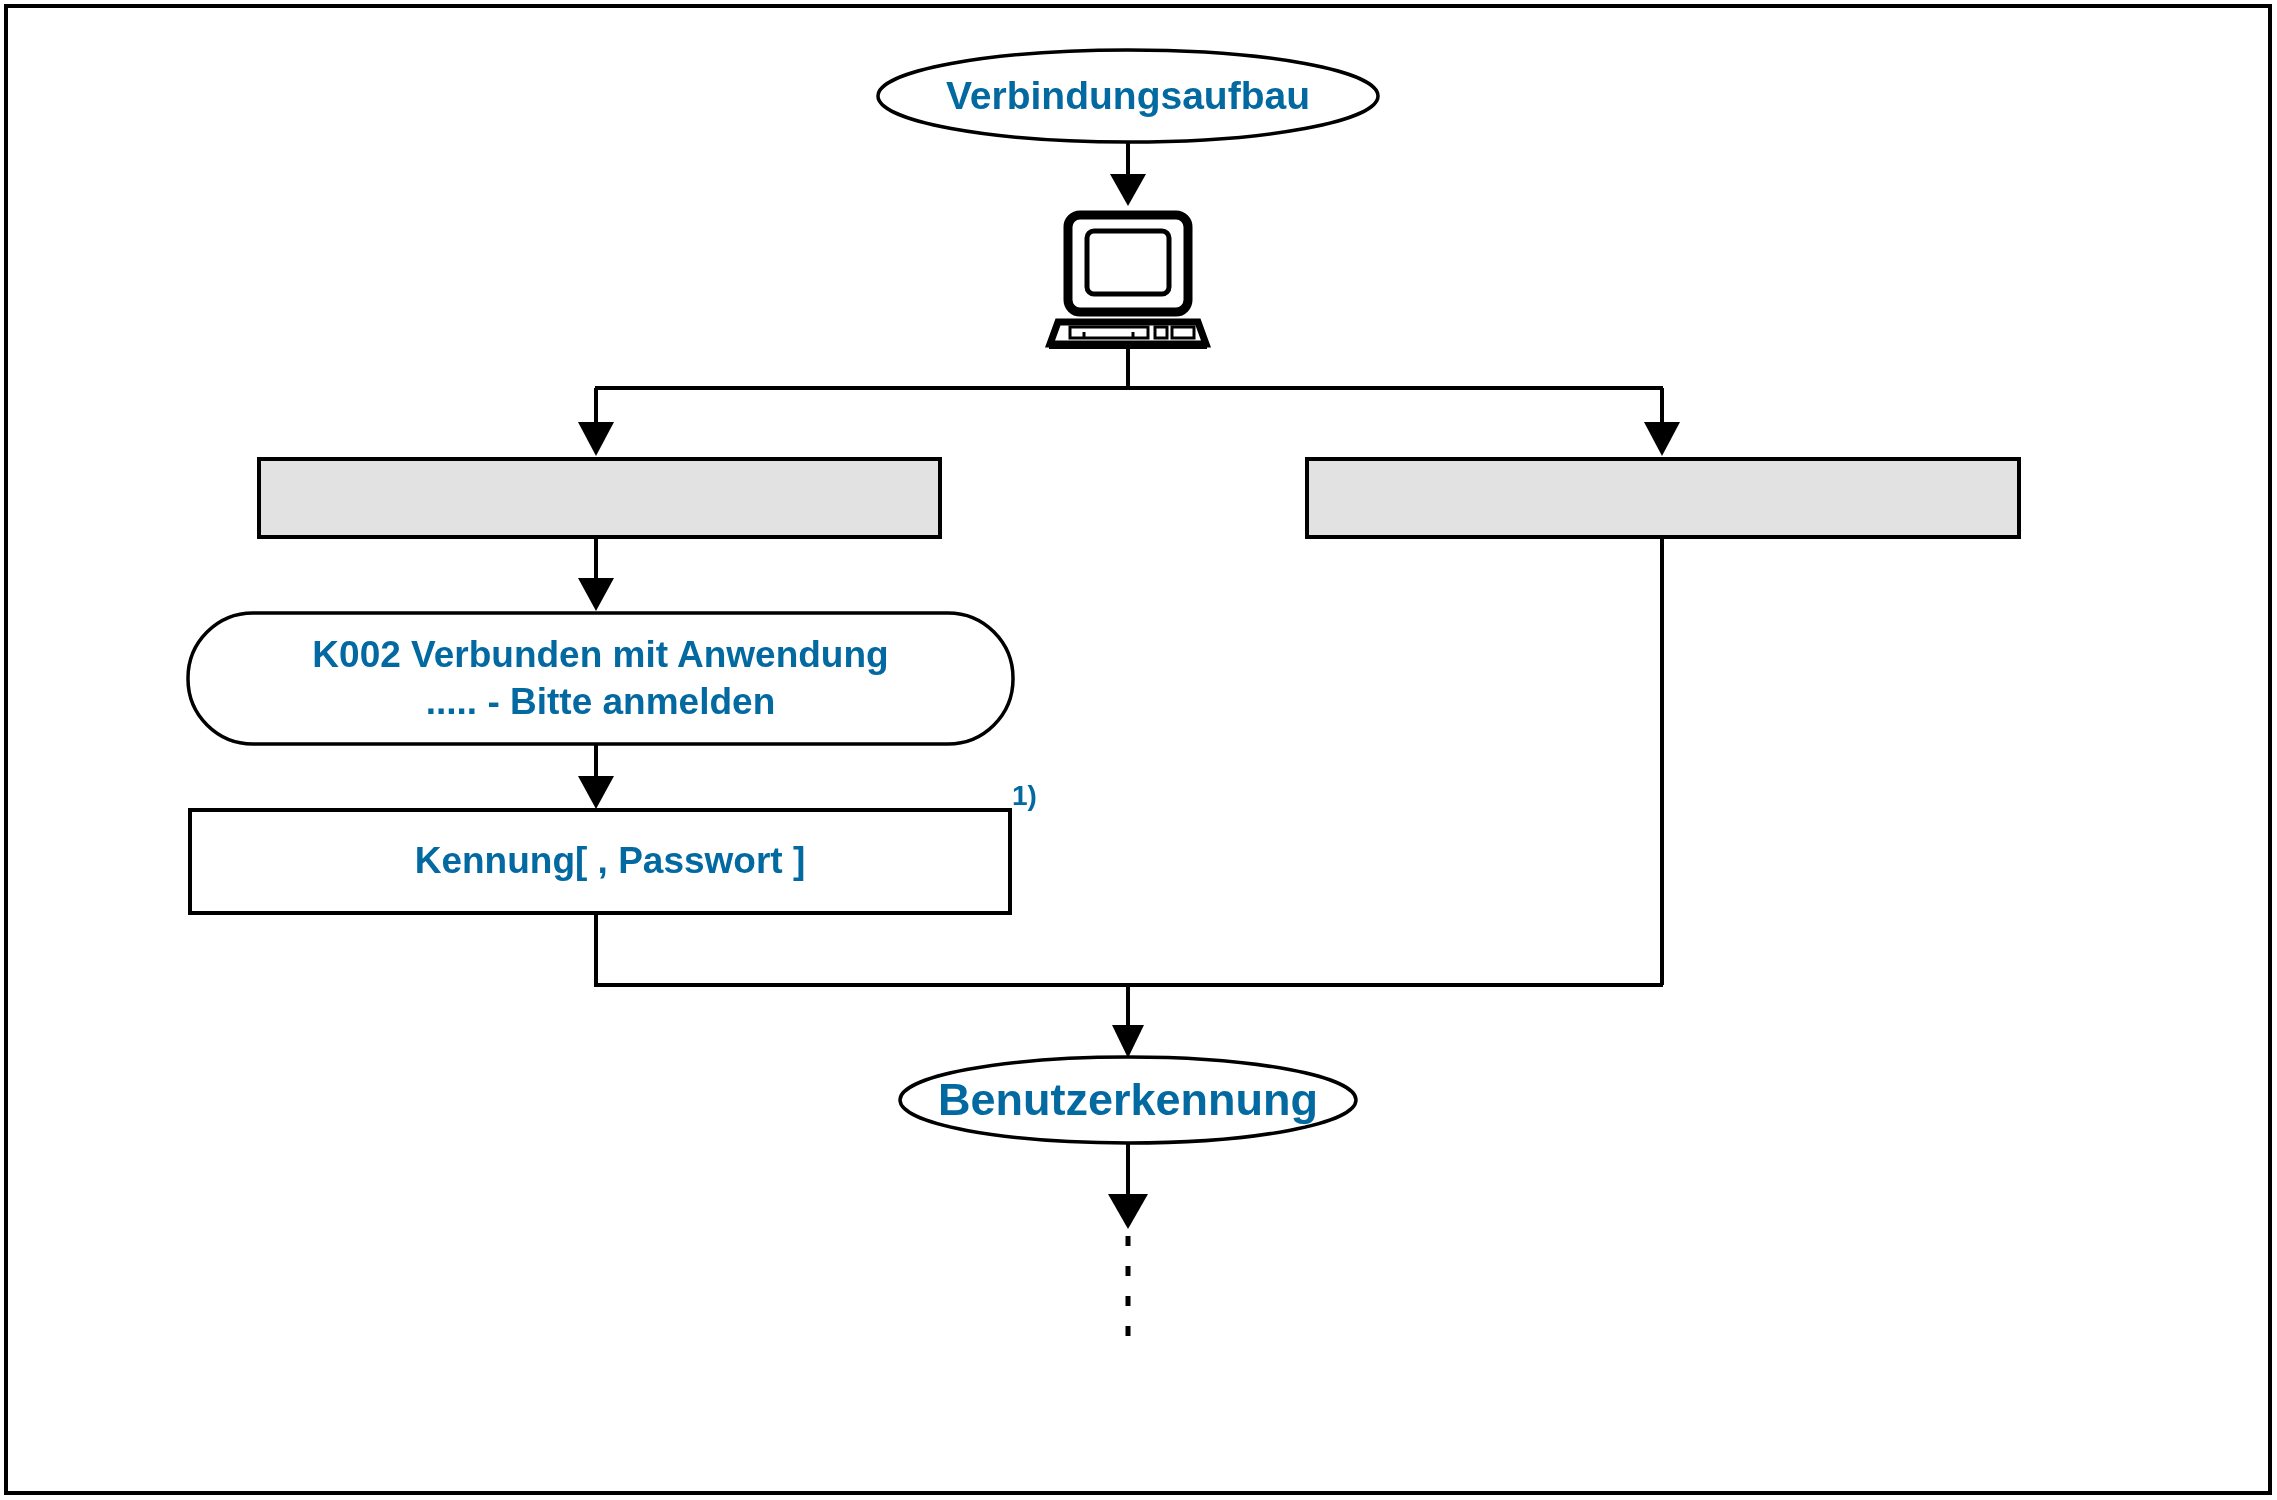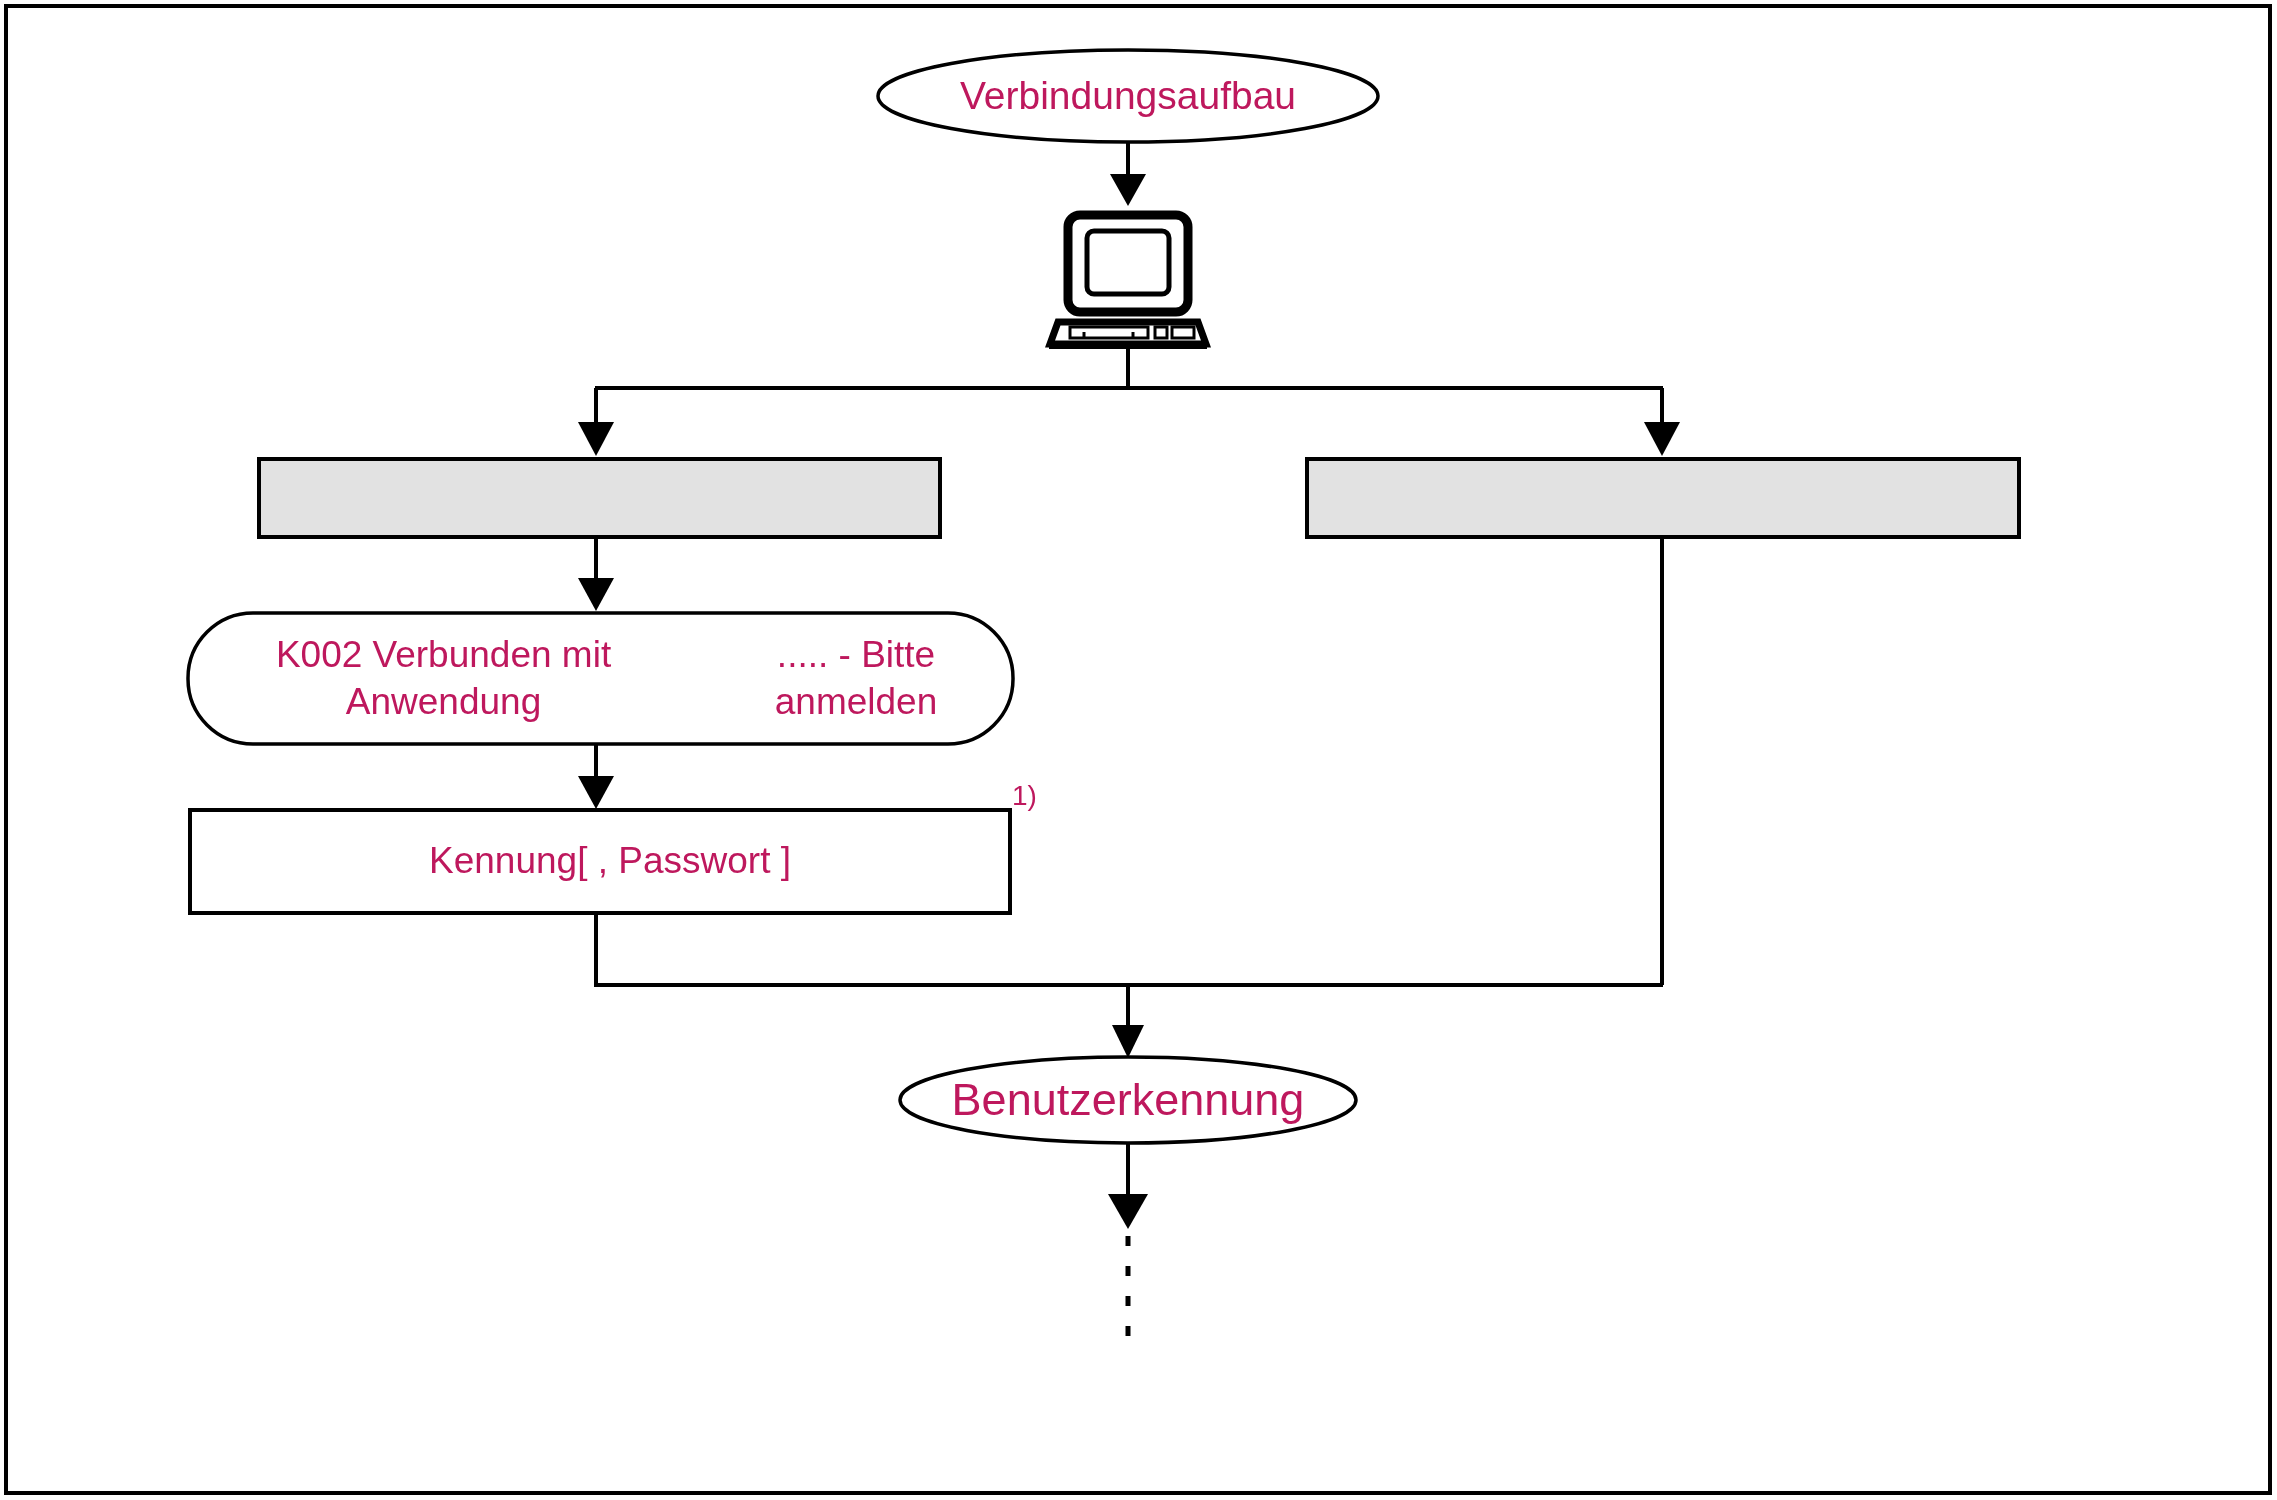--- a/index.html
+++ b/index.html
@@ -25,44 +25,45 @@
     top: 0;
     width: 2277px;
     height: 1500px;
   }
   .node-label {
     position: absolute;
     display: flex;
     align-items: center;
     justify-content: center;
     text-align: center;
-    color: #be185d;
+    color: #0369a1;
     pointer-events: none;
     line-height: 1.26;
+    font-weight: bold;
   }
   .lbl-ellipse-top {
     left: 878px; top: 50px; width: 500px; height: 92px;
     font-size: 39px;
   }
   .lbl-ellipse-bottom {
     left: 898px; top: 1055px; width: 460px; height: 90px;
     font-size: 45px;
   }
   .lbl-gray-left {
     left: 259px; top: 459px; width: 681px; height: 78px;
     font-size: 37px;
   }
   .lbl-gray-right {
     left: 1307px; top: 459px; width: 712px; height: 78px;
     font-size: 37px;
   }
   .lbl-rounded {
     left: 188px; top: 613px; width: 825px; height: 131px;
     font-size: 37px;
-    flex-direction: row;
+    flex-direction: column;
   }
   .lbl-rect {
     left: 200px; top: 810px; width: 820px; height: 103px;
     font-size: 37px;
   }
   .lbl-footnote {
     left: 1012px; top: 778px; width: 70px; height: 36px;
     font-size: 28px;
     justify-content: flex-start;
   }

